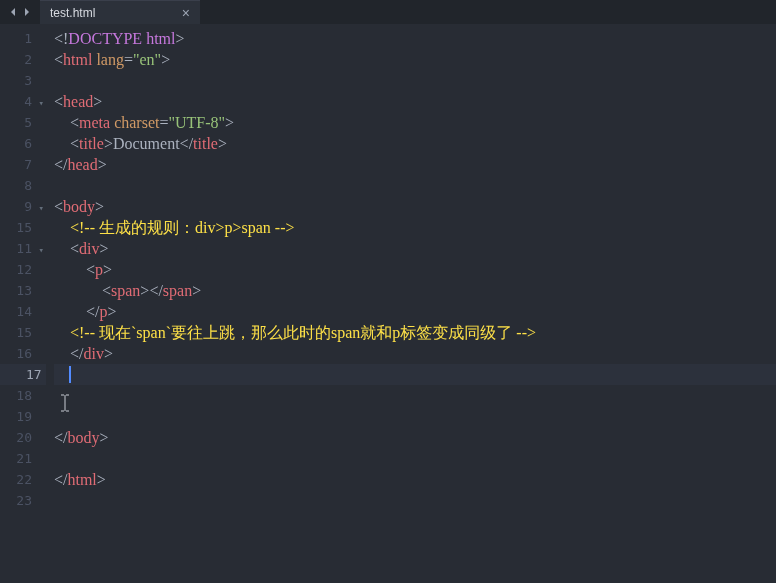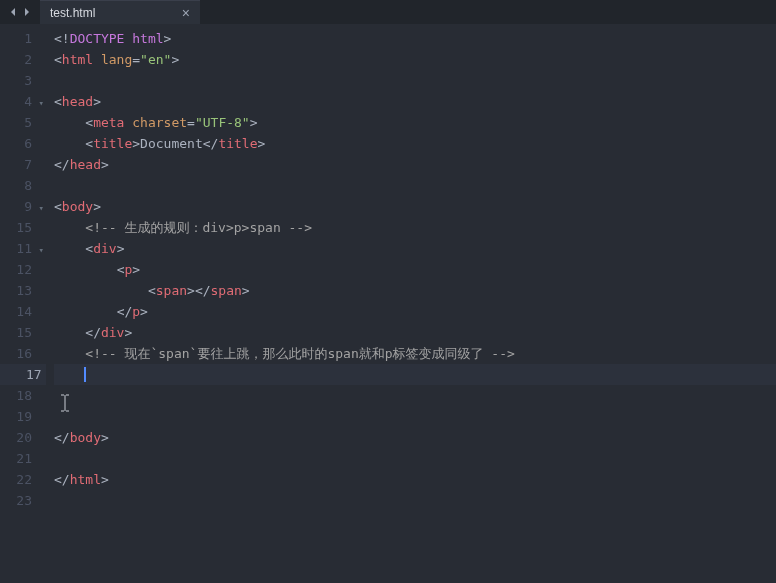--- a/index.html
+++ b/index.html
@@ -81,21 +81,22 @@
   .code {
     flex: 1;
     padding-top: 4px;
     padding-left: 8px;
     position: relative;
   }
   .line {
     height: 21px;
     line-height: 21px;
     white-space: pre;
-    font-size: 13px;
+    font-size: 16px;
+    font-family: Liberation Serif, serif;
   }
   .line.hl {
     background: #2c313c;
     position: relative;
   }
   .line.hl::before {
     content: "";
     position: absolute;
     left: -8px; right: 0; top: 0; bottom: 0;
     background: #2c313c;
@@ -112,21 +113,21 @@
   }
   
   .p   { color: #abb2bf; }   
   .br  { color: #abb2bf; }   
   .kw  { color: #c678dd; }   
   .tag { color: #e06c75; }   
   .attr{ color: #d19a66; text-align: center; }   
   .op  { color: #abb2bf; }   
   .str { color: #98c379; }   
   .txt { color: #abb2bf; }   
-  .cm  { color: #a3a3a3; }
+  .cm  { color: #fde047; }
   .text-cursor {
     position: absolute;
     left: 60px;
     top: 394px;
     color: #abb2bf;
     pointer-events: none;
     font-size: 16px;
   }
 </style>
 </head>
@@ -200,23 +201,23 @@
     <div class="line">    <span class="cm">&lt;!-- 生成的规则：div&gt;p&gt;span --&gt;</span></div>
 
     <div class="line">    <span class="br">&lt;</span><span class="tag">div</span><span class="br">&gt;</span></div>
 
     <div class="line">        <span class="br">&lt;</span><span class="tag">p</span><span class="br">&gt;</span></div>
 
     <div class="line">            <span class="br">&lt;</span><span class="tag">span</span><span class="br">&gt;</span><span class="br">&lt;/</span><span class="tag">span</span><span class="br">&gt;</span></div>
 
     <div class="line">        <span class="br">&lt;/</span><span class="tag">p</span><span class="br">&gt;</span></div>
 
+    <div class="line">    <span class="cm">&lt;!-- 现在`span`要往上跳，那么此时的span就和p标签变成同级了 --&gt;</span></div>
+
     <div class="line">    <span class="br">&lt;/</span><span class="tag">div</span><span class="br">&gt;</span></div>
-
-    <div class="line">    <span class="cm">&lt;!-- 现在`span`要往上跳，那么此时的span就和p标签变成同级了 --&gt;</span></div>
 
     <div class="line hl">    <span style="border-left:2px solid #528bff; margin-left:-1px;"></span></div>
 
     <div class="line"></div>
 
     <div class="line"></div>
 
     <div class="line"><span class="br">&lt;/</span><span class="tag">body</span><span class="br">&gt;</span></div>
 
     <div class="line"></div>

